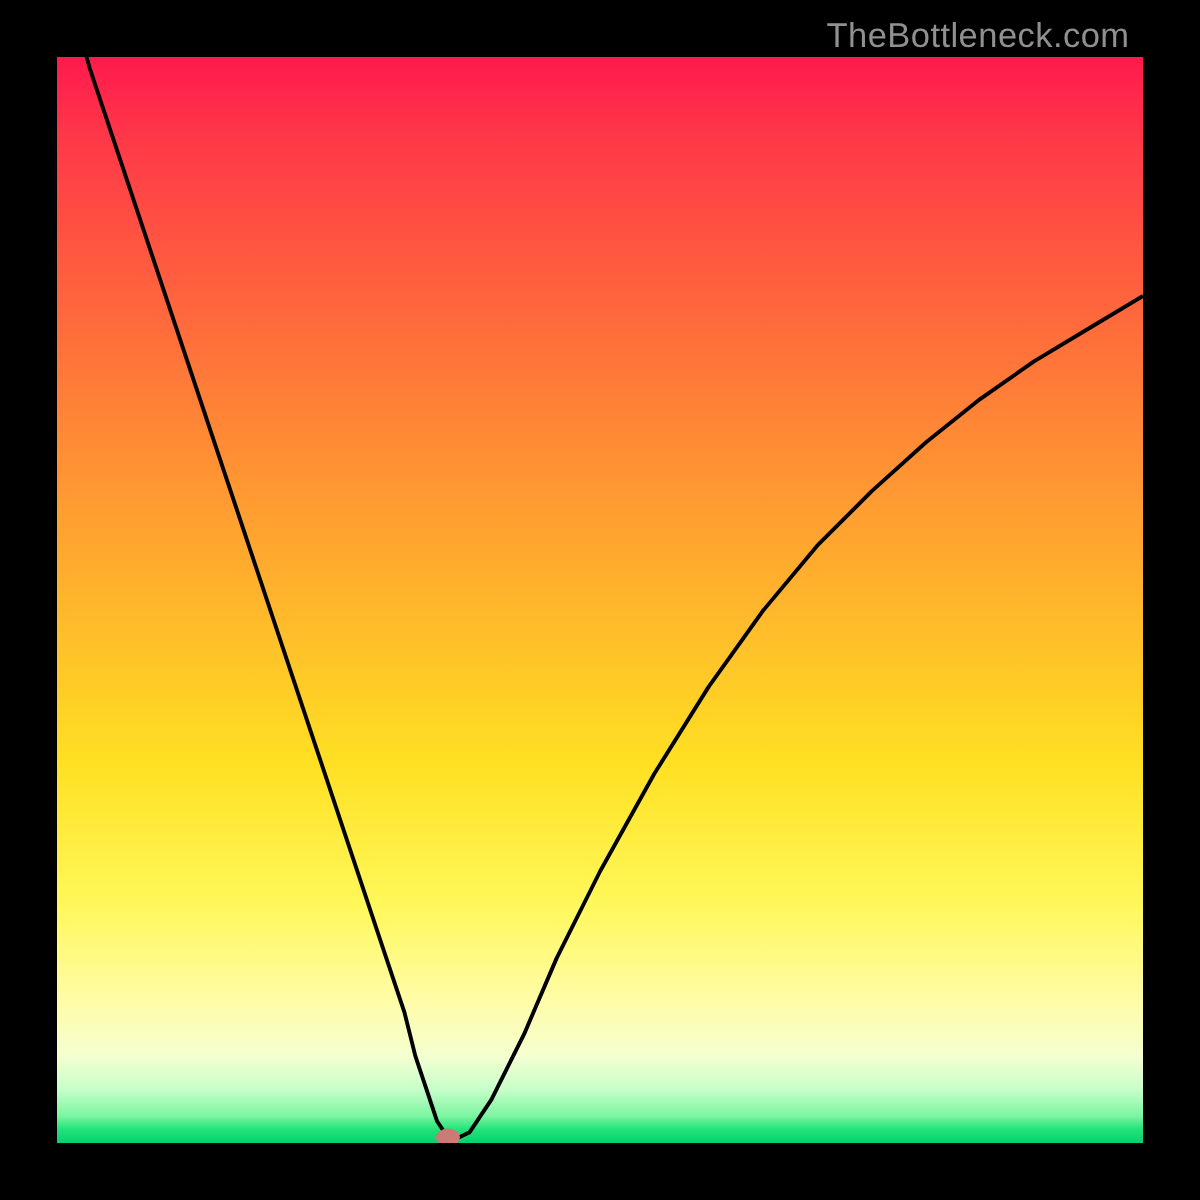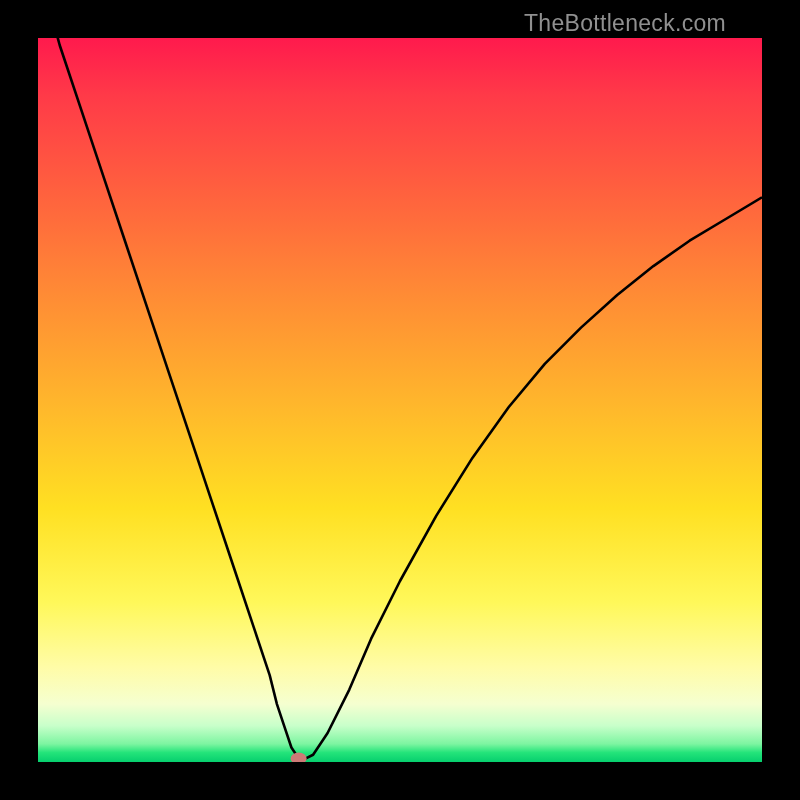--- a/index.html
+++ b/index.html
@@ -11,20 +11,21 @@
     overflow: hidden;
     font-family: Arial, Helvetica, sans-serif;
   }
   .frame {
     position: absolute;
     top: 0;
     left: 0;
     width: 764px;
     height: 800px;
     background: #000;
+    padding-left: 27px;
   }
   .plot-area {
     position: absolute;
     top: 38px;
     left: 38px;
     width: 724px;
     height: 724px;
     overflow: hidden;
   }
   .gradient {

